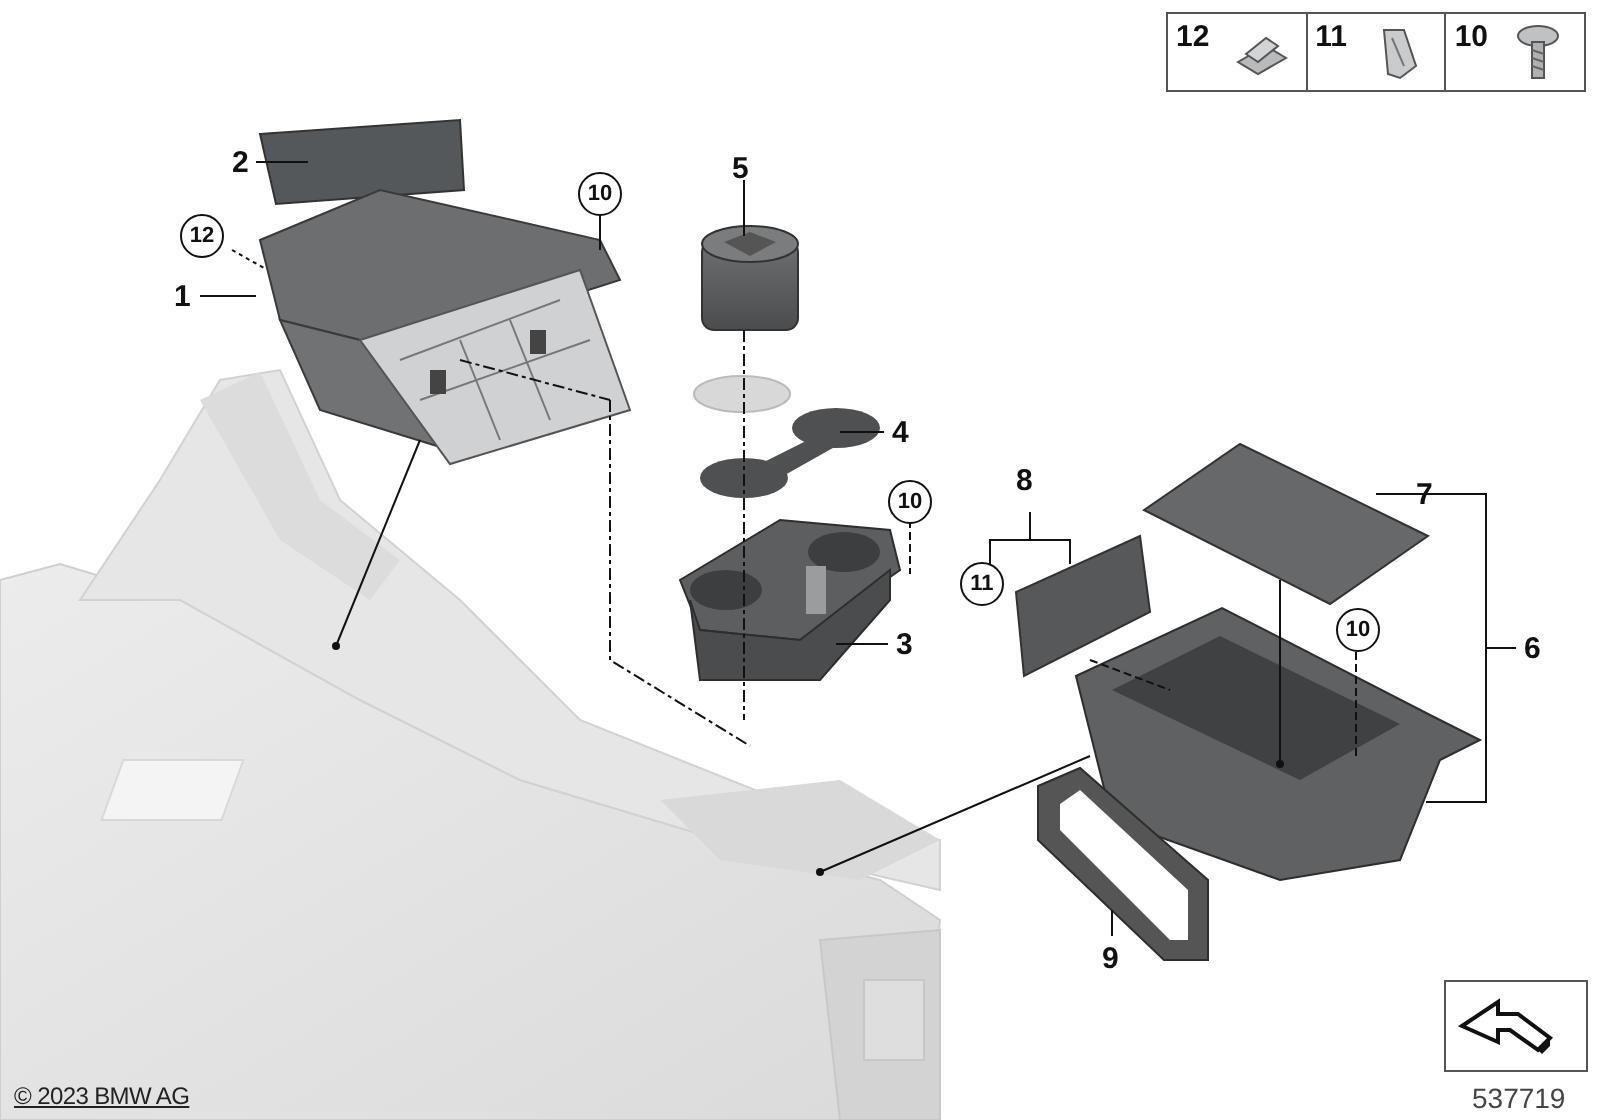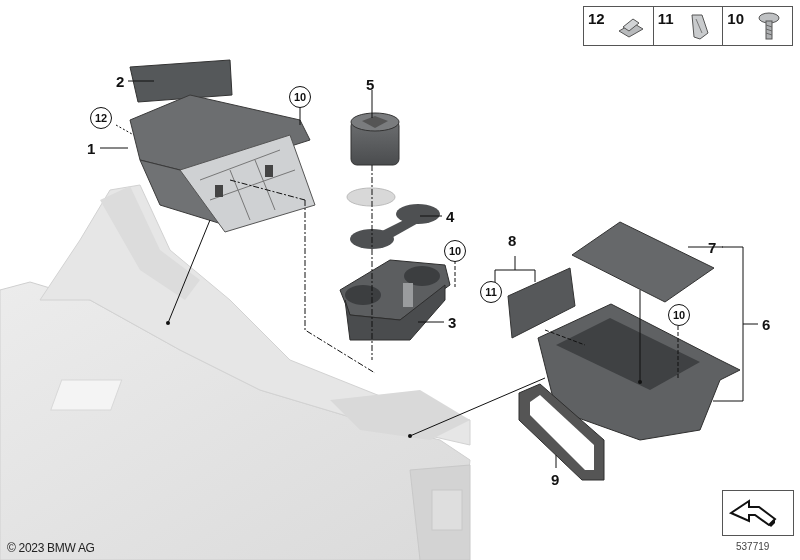--- a/index.html
+++ b/index.html
@@ -5,23 +5,23 @@
   html,body{margin:0;padding:0;background:#fff;}
   body{width:800px;height:560px;position:relative;overflow:hidden;font-family:"Liberation Sans",sans-serif;}
   #stage{position:absolute;left:0;top:0;width:800px;height:404px;}
   .legend{position:absolute;left:583px;top:6px;width:208px;height:38px;border:1px solid #555;display:flex;background:#fff;}
   .legend-cell{flex:1;position:relative;border-right:1px solid #555;}
   .legend-cell:last-child{border-right:none;}
   .legend-num{position:absolute;left:4px;top:3px;font-weight:bold;font-size:15px;color:#111;}
   .legend-icon{position:absolute;right:6px;top:4px;width:34px;height:32px;}
   .callout{position:absolute;font-weight:bold;font-size:15px;color:#111;line-height:1;}
   .circ{position:absolute;width:22px;height:22px;border:1.5px solid #111;border-radius:50%;background:#fff;display:flex;align-items:center;justify-content:center;font-weight:bold;font-size:11px;color:#111;box-sizing:border-box;}
-  .copyright{position:absolute;left:7px;top:541px;font-size:12px;color:#222;letter-spacing:-0.3px;}
+  .copyright{position:absolute;left:7px;top:541px;font-size:12px;color:#222;letter-spacing:-0.3px;text-decoration:underline;}
   .orient{position:absolute;left:722px;top:490px;width:70px;height:44px;border:1px solid #555;background:#fff;}
-  .diag-id{position:absolute;left:736px;top:541px;font-size:10px;color:#444;}
+  .diag-id{position:absolute;left:736px;top:541px;font-size:14px;color:#444;}
 </style>
 </head>
 <body>
 
 <div id="stage">
 
   <svg width="800" height="560" style="position:absolute;left:0;top:0">
     <defs>
       <linearGradient id="ghost" x1="0" y1="0" x2="1" y2="1">
         <stop offset="0" stop-color="#ececec"></stop>

